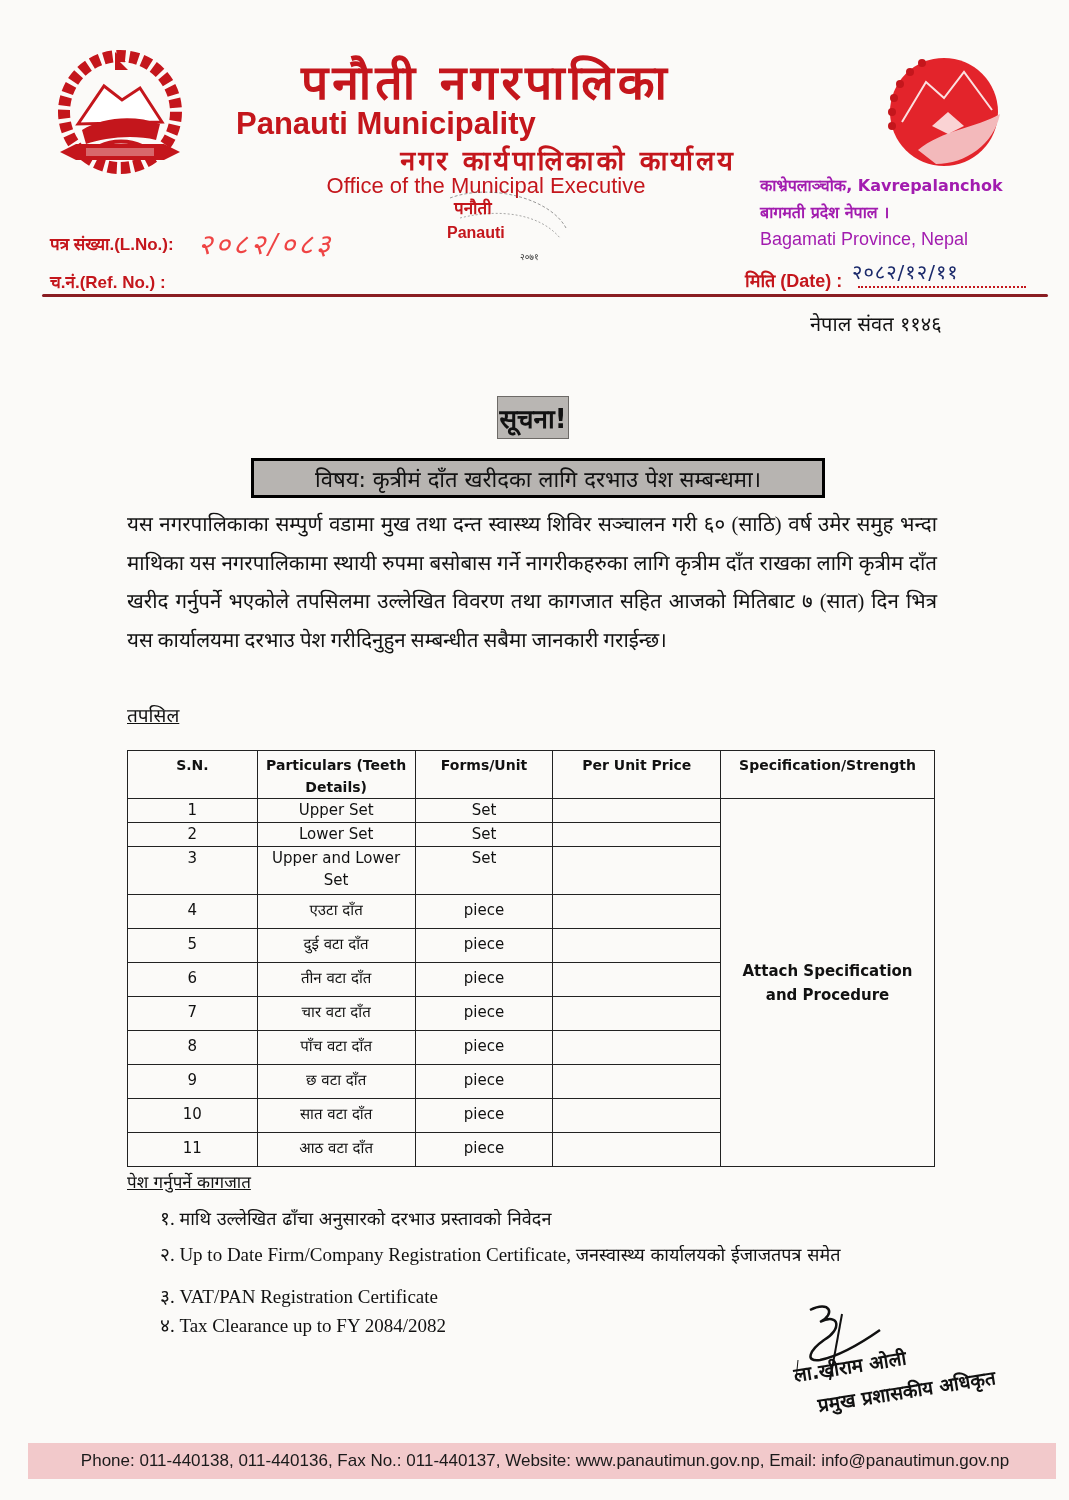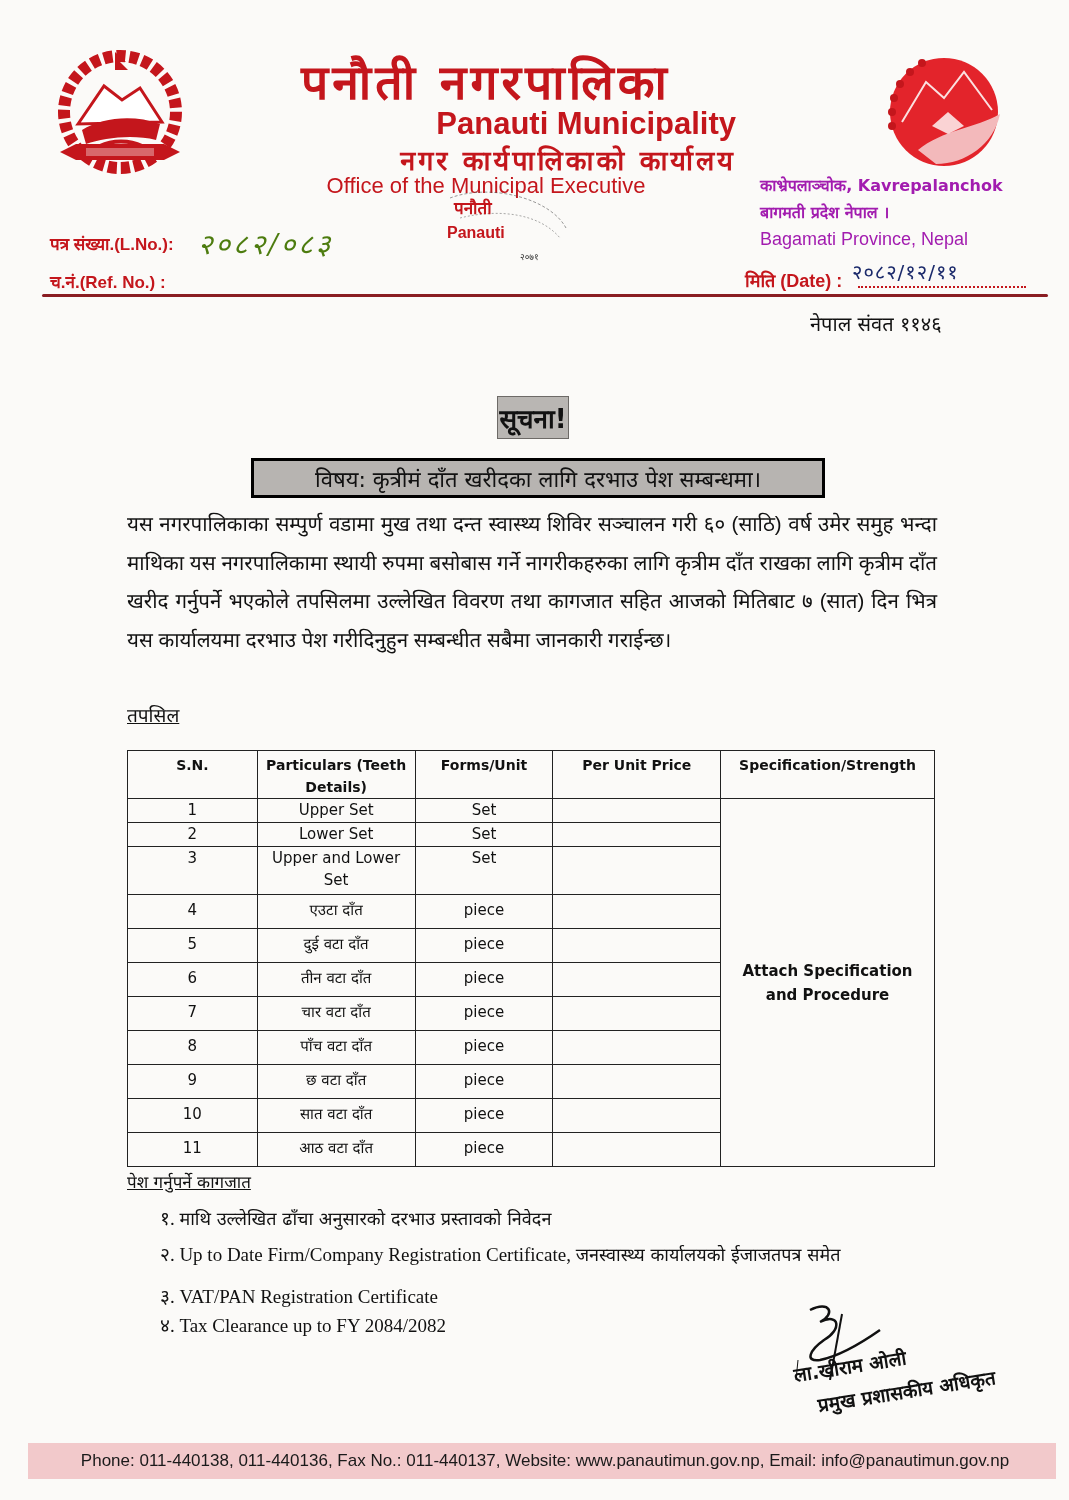--- a/index.html
+++ b/index.html
@@ -5,52 +5,52 @@
   * { box-sizing: border-box; margin: 0; padding: 0; }
   html, body { width: 1069px; height: 1500px; background: #f7f6f4; overflow: hidden; }
   body { position: relative; font-family: "Liberation Sans", sans-serif; color: #1a1a1a; }
   .page { position: absolute; left: 0; top: 0; width: 1069px; height: 1500px; background: #fbfaf8; }
 
   
   .emblem { position: absolute; left: 52px; top: 48px; width: 136px; height: 130px; }
   .logo-right { position: absolute; left: 866px; top: 52px; width: 150px; height: 126px; }
   .h-np-title { position: absolute; left: 236px; top: 48px; width: 500px; text-align: center;
      font-family: "DejaVu Sans", sans-serif; font-weight: bold; font-size: 48px; color: #c4161c; letter-spacing: 4px; }
-  .h-en-title { position: absolute; left: 236px; top: 106px; width: 500px; text-align: right;
+  .h-en-title { position: absolute; left: 236px; top: 106px; width: 500px; text-align: left;
      font-weight: bold; font-size: 31px; color: #c4161c; }
   .h-np-sub { position: absolute; left: 236px; top: 141px; width: 500px; text-align: right;
      font-family: "DejaVu Sans", sans-serif; font-weight: bold; font-size: 27px; color: #c4161c; letter-spacing: 3px; }
   .h-en-sub { position: absolute; left: 236px; top: 173px; width: 500px; text-align: center;
      font-size: 22px; color: #c4161c; }
   .stamp { position: absolute; left: 430px; top: 188px; width: 140px; height: 70px; }
   .stamp-np { position: absolute; left: 454px; top: 196px; font-family: "DejaVu Sans", sans-serif; font-weight: bold; font-size: 17px; color: #c4161c; }
   .stamp-en { position: absolute; left: 447px; top: 224px; font-weight: bold; font-size: 16px; color: #c4161c; }
   .stamp-year { position: absolute; left: 520px; top: 250px; font-family: "DejaVu Sans", sans-serif; font-size: 9px; color: #333; }
 
   .addr { position: absolute; left: 760px; top: 172px; font-size: 18px; color: #a21caf; line-height: 26px; }
   .addr .np { font-family: "DejaVu Sans", sans-serif; font-weight: bold; font-size: 16px; }
 
   .lno { position: absolute; left: 50px; top: 232px; font-size: 17px; color: #c4161c; font-weight: bold; }
-  .lno-val { position: absolute; left: 198px; top: 224px; font-family: "DejaVu Serif", serif; font-style: italic; font-size: 28px; color: #4d7c0f; letter-spacing: 3px; }
+  .lno-val { position: absolute; left: 198px; top: 224px; font-family: "DejaVu Serif", serif; font-style: italic; font-size: 28px; color: #ef4444; letter-spacing: 3px; }
   .refno { position: absolute; left: 50px; top: 270px; font-size: 17px; color: #c4161c; font-weight: bold; }
   .date-lbl { position: absolute; left: 745px; top: 268px; font-size: 18px; color: #c4161c; font-weight: bold; }
   .date-dots { position: absolute; left: 858px; top: 268px; width: 168px; height: 20px; border-bottom: 2px dotted #c4161c; }
   .date-val { position: absolute; left: 852px; top: 258px; font-family: "DejaVu Sans", sans-serif; font-size: 20px; color: #1b2a6b; letter-spacing: 1px; }
   .hr-line { position: absolute; left: 42px; top: 294px; width: 1006px; height: 3px; background: #8a1d22; border-radius: 2px; }
   .samvat { position: absolute; left: 810px; top: 310px; font-family: "DejaVu Sans", sans-serif; font-size: 20px; color: #111; }
 
   
   .notice-box { position: absolute; left: 497px; top: 396px; width: 72px; height: 43px; background: #b9b6b3;
      border: 1px solid #6d6a67; display: flex; align-items: center; justify-content: center;
      font-family: "DejaVu Sans", sans-serif; font-size: 26px; font-weight: bold; color: #111; }
   .subject-box { position: absolute; left: 251px; top: 458px; width: 574px; height: 40px; background: #b7b4b1;
      border: 3px solid #000000; display: flex; align-items: center; justify-content: center;
      font-family: "DejaVu Sans", sans-serif; font-size: 22px; color: #111; }
 
-  .para { position: absolute; left: 127px; top: 505px; width: 810px; font-family: Liberation Sans, sans-serif;
+  .para { position: absolute; left: 127px; top: 505px; width: 810px; font-family: Liberation Serif, serif;
      font-size: 20.5px; line-height: 38.5px; color: #111; text-align: justify; text-align-last: left; }
   .tapasil { position: absolute; left: 127px; top: 702px; font-family: "DejaVu Sans", sans-serif; font-size: 19px; text-decoration: underline; color: #111; }
 
   
   table.items { position: absolute; left: 127px; top: 750px; width: 808px; border-collapse: collapse;
      font-family: "DejaVu Sans", sans-serif; font-size: 15px; color: #111; }
   table.items th, table.items td { border: 1.5px solid #222; text-align: center; vertical-align: top; padding: 0 4px; }
   table.items th { font-weight: bold; height: 48px; padding-top: 3px; line-height: 22px; font-size: 14px; }
   table.items td { height: 24px; line-height: 22px; }
   table.items tr.tall td { height: 48px; }

